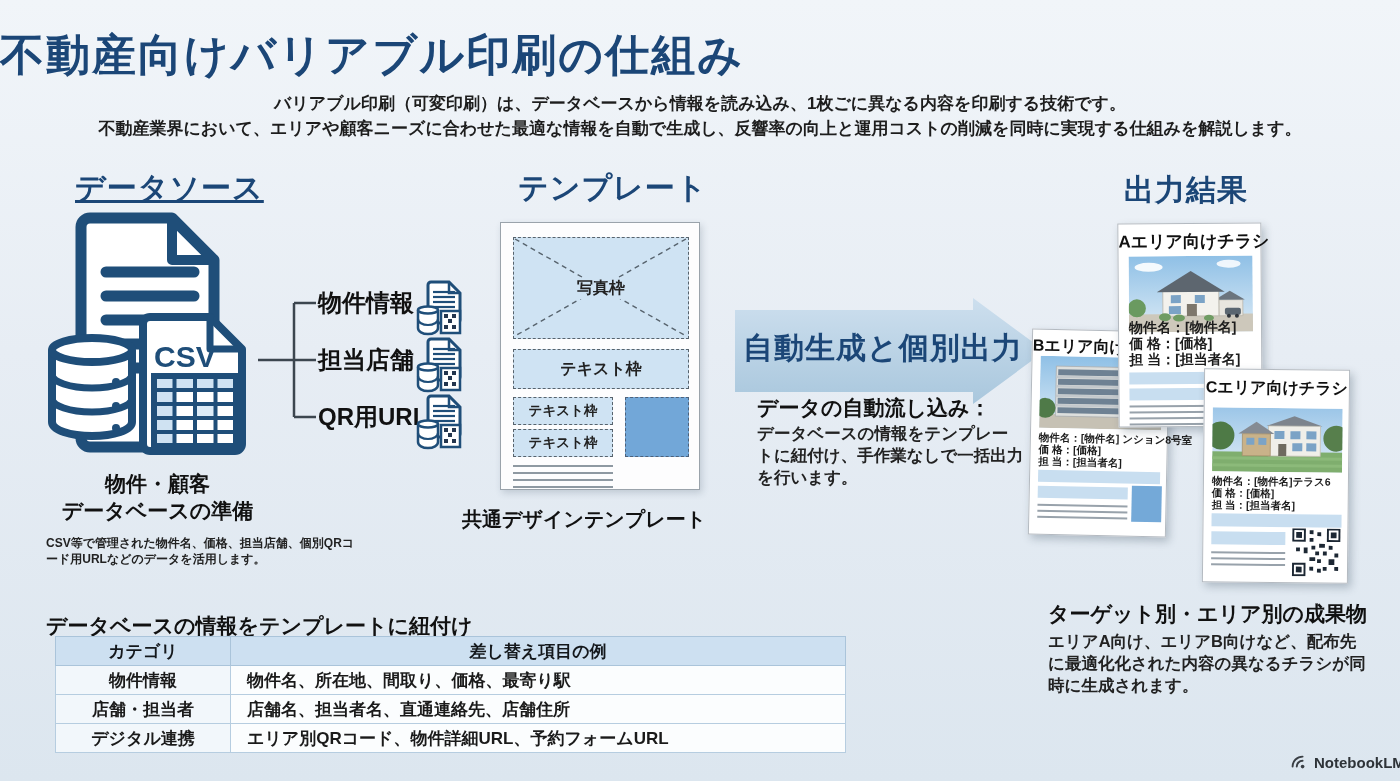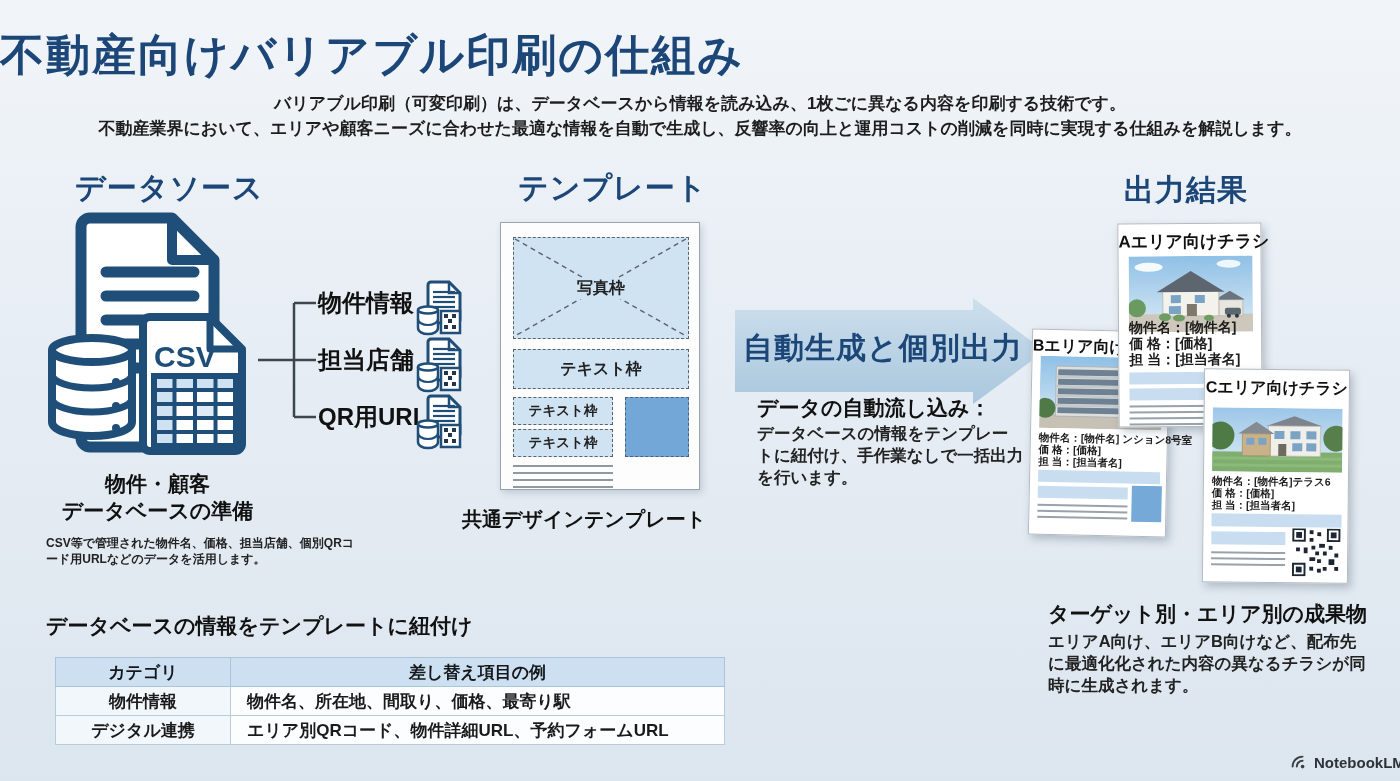--- a/index.html
+++ b/index.html
@@ -24,39 +24,39 @@
   .qr-frame{position:absolute;border:1.5px dashed #4c617b;background:#72a7d8;}
   .mock-lines i{display:block;height:2px;background:#8e99a2;margin:0 0 5px 0;}
   
   .flyer{position:absolute;background:#fff;border:1px solid #b4bac1;box-shadow:3px 4px 9px rgba(40,60,80,.28);}
   .flyer .ftitle{position:absolute;left:0;top:6px;width:100%;text-align:center;font-size:16px;font-weight:800;color:#101010;white-space:nowrap;}
   .flyer .fields{position:absolute;font-size:10.5px;font-weight:700;color:#1c1c1c;line-height:1.14;white-space:nowrap;}
   .fbar{position:absolute;background:#c8def0;}
   .fsq{position:absolute;background:#74a9d8;}
   .flyer .mock-lines i{margin-bottom:4px;background:#98a2ab;}
   
-  .info-table{left:55px;top:657px;width:670px;border-collapse:collapse;border:1.5px solid #9fbcd3;background:#fbfdfe;}
+  .info-table{left:55px;top:636px;width:791px;border-collapse:collapse;border:1.5px solid #9fbcd3;background:#fbfdfe;}
   .info-table th{background:#cde0f1;font-size:17px;font-weight:800;color:#14181c;border:1px solid #aac4da;height:29px;padding:1px 6px;}
   .info-table td{font-size:17px;font-weight:700;color:#1a1a1a;border:1px solid #b6cde0;height:29px;padding:1px 6px;}
   .info-table td.c1{width:175px;text-align:center;background:#f2f7fb;}
   .info-table td.c2{text-align:left;padding-left:16px;}
   .brand{left:1288px;top:752px;display:flex;align-items:center;gap:6px;}
   .brand-text{font-size:15px;font-weight:600;color:#2e3338;}
   .arrow-label{font-size:30px;font-weight:800;color:#1b4677;letter-spacing:1px;white-space:nowrap;}
 </style>
 </head>
 <body>
 
 <div id="canvas">
 
   <div class="abs title">不動産向けバリアブル印刷の仕組み</div>
   <div class="abs sub" style="top:92px;">バリアブル印刷（可変印刷）は、データベースから情報を読み込み、1枚ごに異なる内容を印刷する技術です。</div>
   <div class="abs sub" style="top:117px;">不動産業界において、エリアや顧客ニーズに合わせた最適な情報を自動で生成し、反響率の向上と運用コストの削減を同時に実現する仕組みを解説します。</div>
 
-  <div class="abs h2" style="left:75px;top:168px;">データソース</div>
+  <div class="abs h2" style="left:75px;top:168px;text-decoration:underline;">データソース</div>
 
   <div class="abs" style="left:46px;top:210px;width:212px;height:258px;">
     <svg class="abs" style="left:28px;top:0px;" width="152" height="246" viewBox="0 0 152 246">
       <path d="M16 8 H98 L140 50 V228 a9 9 0 0 1 -9 9 H16 a9 9 0 0 1 -9 -9 V17 a9 9 0 0 1 9 -9 Z" fill="#ffffff" stroke="#1f4e79" stroke-width="11" stroke-linejoin="round"></path>
       <path d="M98 8 V50 H140" fill="none" stroke="#1f4e79" stroke-width="10" stroke-linejoin="round"></path>
       <g stroke="#1f4e79" stroke-width="11" stroke-linecap="round">
         <line x1="32" y1="62" x2="120" y2="62"></line>
         <line x1="32" y1="86" x2="120" y2="86"></line>
         <line x1="32" y1="110" x2="120" y2="110"></line>
         <line x1="32" y1="134" x2="120" y2="134"></line>
@@ -387,20 +387,24 @@
         <th style="width:175px;">カテゴリ</th>
         <th>差し替え項目の例</th>
       </tr>
     </thead>
     <tbody>
       <tr>
         <td class="c1">物件情報</td>
         <td class="c2">物件名、所在地、間取り、価格、最寄り駅</td>
       </tr>
       <tr>
+        <td class="c1">店舗・担当者</td>
+        <td class="c2">店舗名、担当者名、直通連絡先、店舗住所</td>
+      </tr>
+      <tr>
         <td class="c1">デジタル連携</td>
         <td class="c2">エリア別QRコード、物件詳細URL、予約フォームURL</td>
       </tr>
     </tbody>
   </table>
 
   <div class="abs brand">
     <svg width="20" height="20" viewBox="0 0 24 24">
       <circle cx="17.5" cy="17.5" r="2.2" fill="#3a3f45"></circle>
       <path d="M10.5 17.5 A7 7 0 0 1 17.5 10.5" fill="none" stroke="#3a3f45" stroke-width="2.3" stroke-linecap="round"></path>

